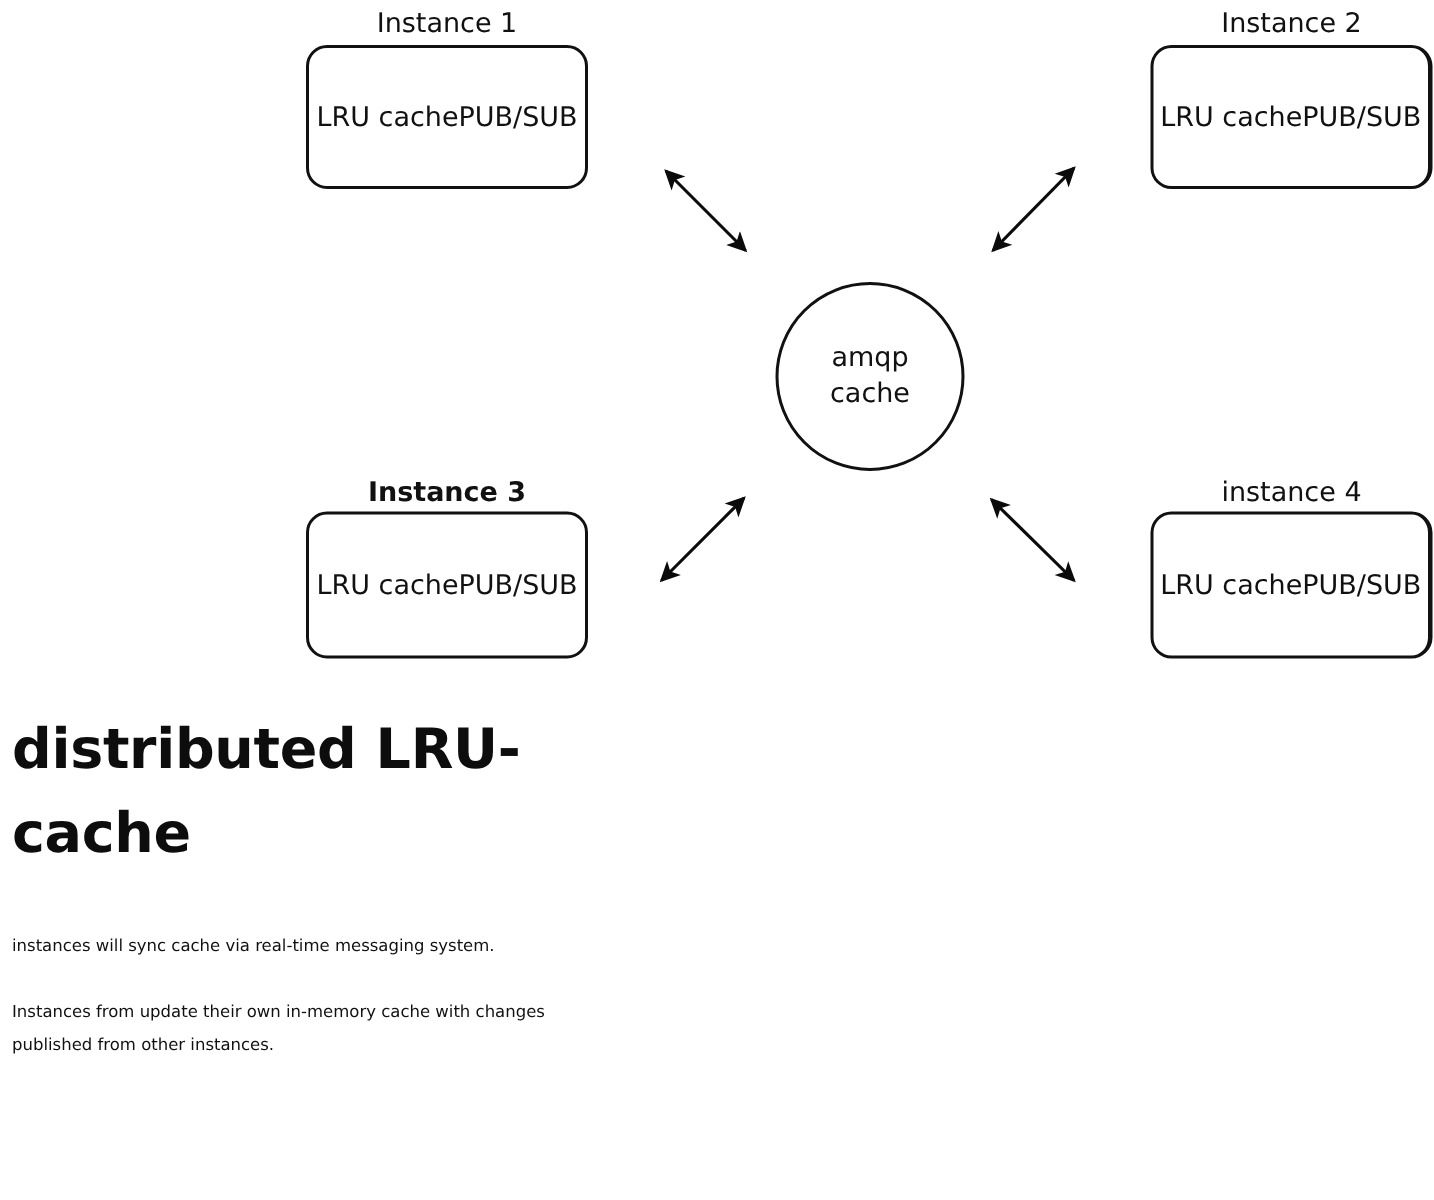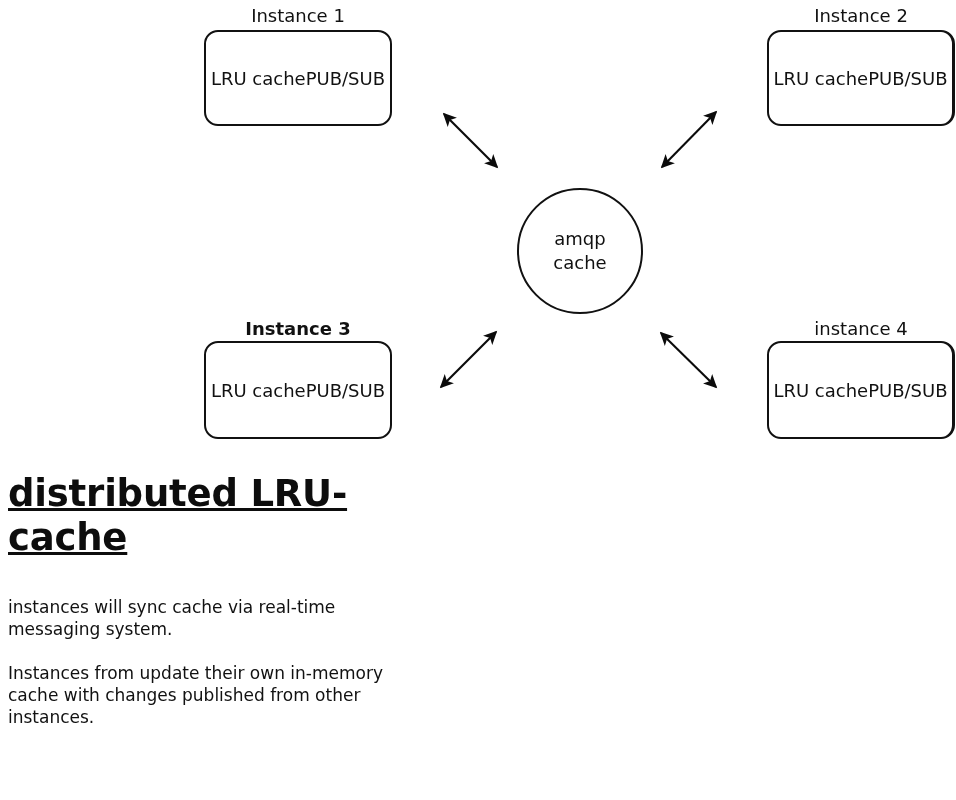--- a/index.html
+++ b/index.html
@@ -123,30 +123,29 @@
   #text-block {
     position: absolute;
     left: 8px;
     top: 472px;
     width: 400px;
   }
 
   #heading {
     font-size: 37px;
     font-weight: bold;
-    line-height: 44px;
+    line-height: 56px;
     letter-spacing: -0.2px;
     color: #0d0d0d;
     width: 366px;
     margin: 0;
-    text-decoration: underline;
   }
 
   .body-para {
-    font-size: 17px;
+    font-size: 11px;
     line-height: 22px;
     color: #111111;
     width: 378px;
     margin: 0;
   }
   #para-1 { margin-top: 36px; }
   #para-2 { margin-top: 22px; }
 </style>
 </head>
 <body>

